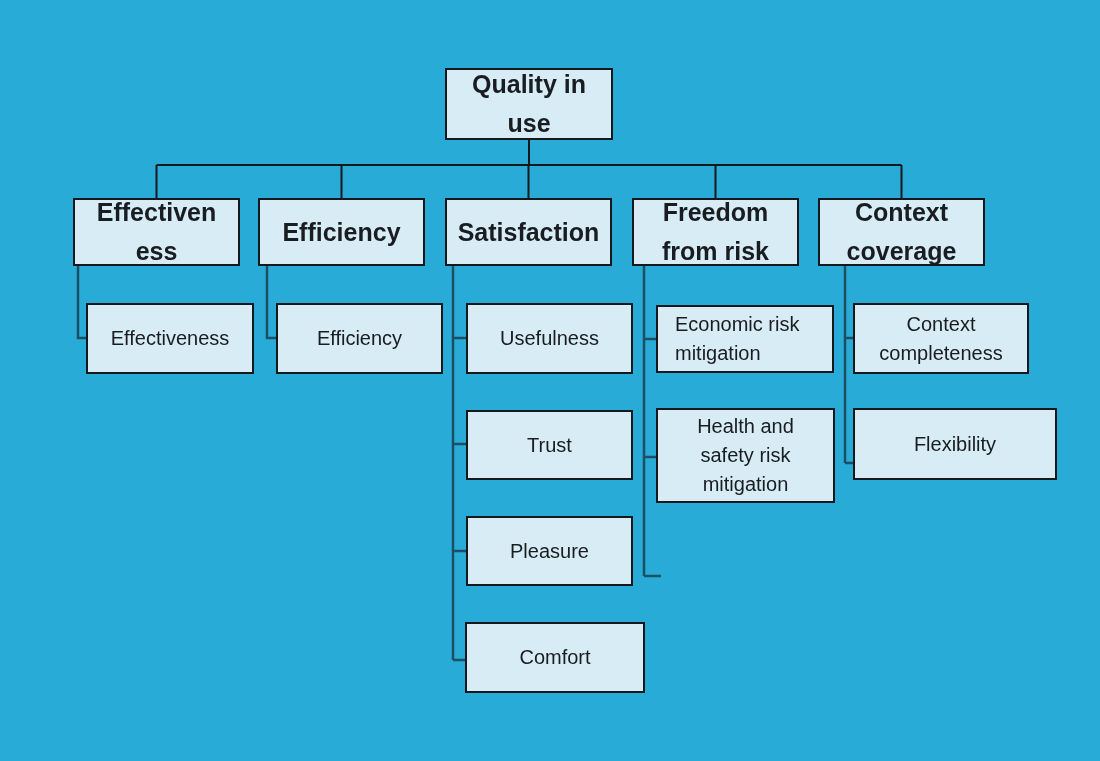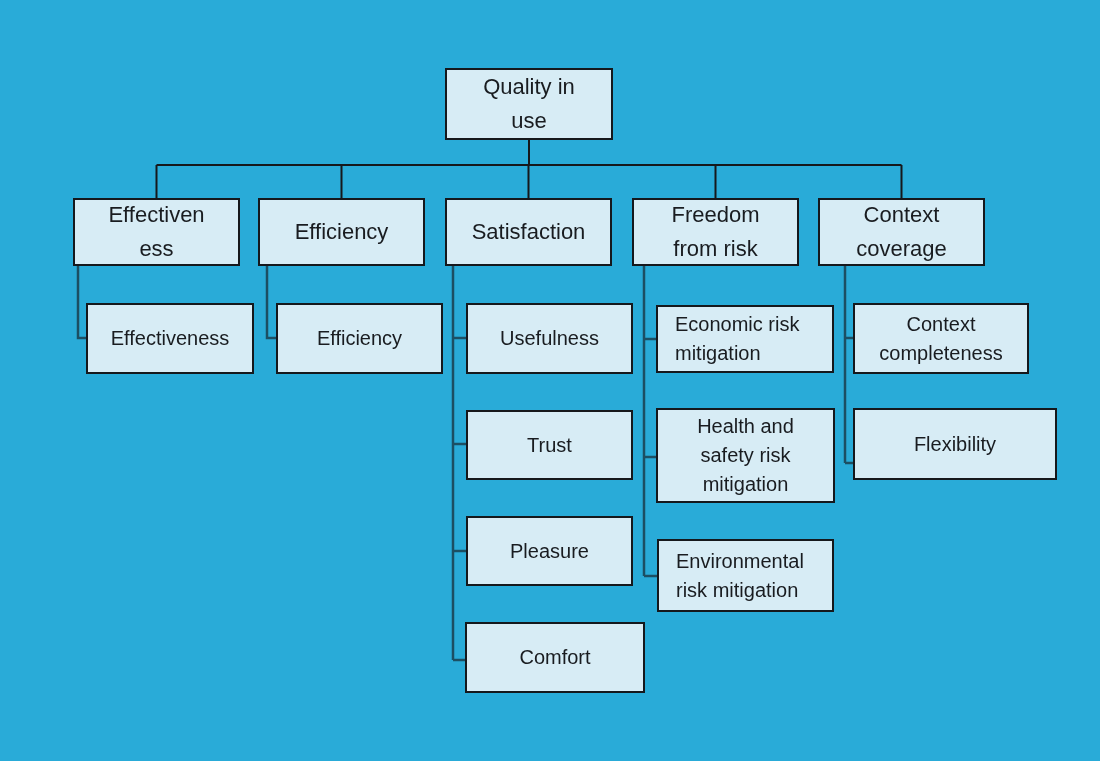--- a/index.html
+++ b/index.html
@@ -28,22 +28,22 @@
   .node .lbl {
     display: block;
     width: 100%;
     white-space: pre-line;
     text-align: center;
     font-size: 20px;
     line-height: 1.45;
     color: #191c20;
   }
   .node.bold .lbl {
-    font-weight: 400;
-    font-size: 22px;
+    font-weight: 700;
+    font-size: 25px;
     line-height: 1.55;
   }
   .node.left .lbl {
     text-align: left;
     padding-left: 17px;
   }
 </style>
 </head>
 <body>
 
@@ -111,24 +111,20 @@
 
   <div class="node left" style="left:656px;top:305px;width:178px;height:68px">
     <span class="lbl">Economic risk
 mitigation</span>
   </div>
   <div class="node" style="left:656px;top:408px;width:179px;height:95px">
     <span class="lbl">Health and
 safety risk
 mitigation</span>
   </div>
-  <div class="node left" style="left:657px;top:539px;width:177px;height:73px">
-    <span class="lbl">Environmental
-risk mitigation</span>
-  </div>
 
   <div class="node" style="left:853px;top:303px;width:176px;height:71px">
     <span class="lbl">Context
 completeness</span>
   </div>
   <div class="node" style="left:853px;top:408px;width:204px;height:72px">
     <span class="lbl">Flexibility</span>
   </div>
 
 </div>

